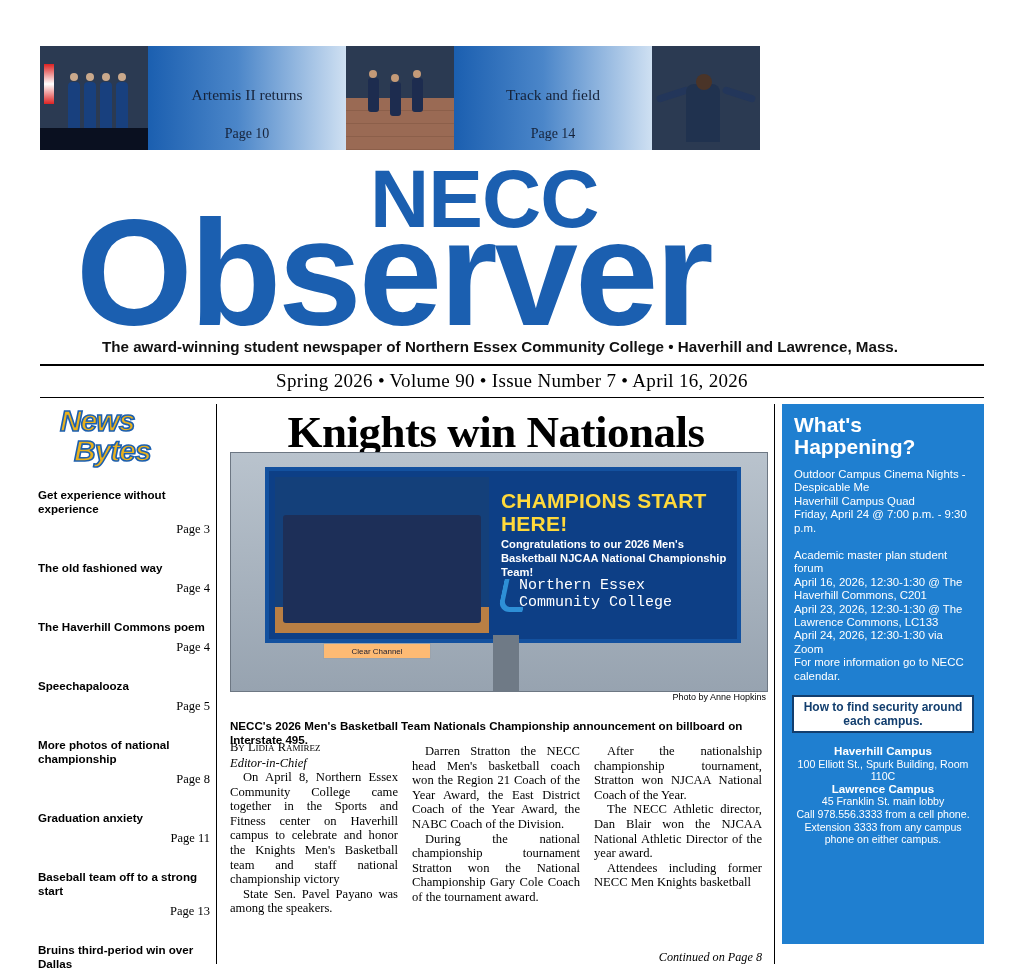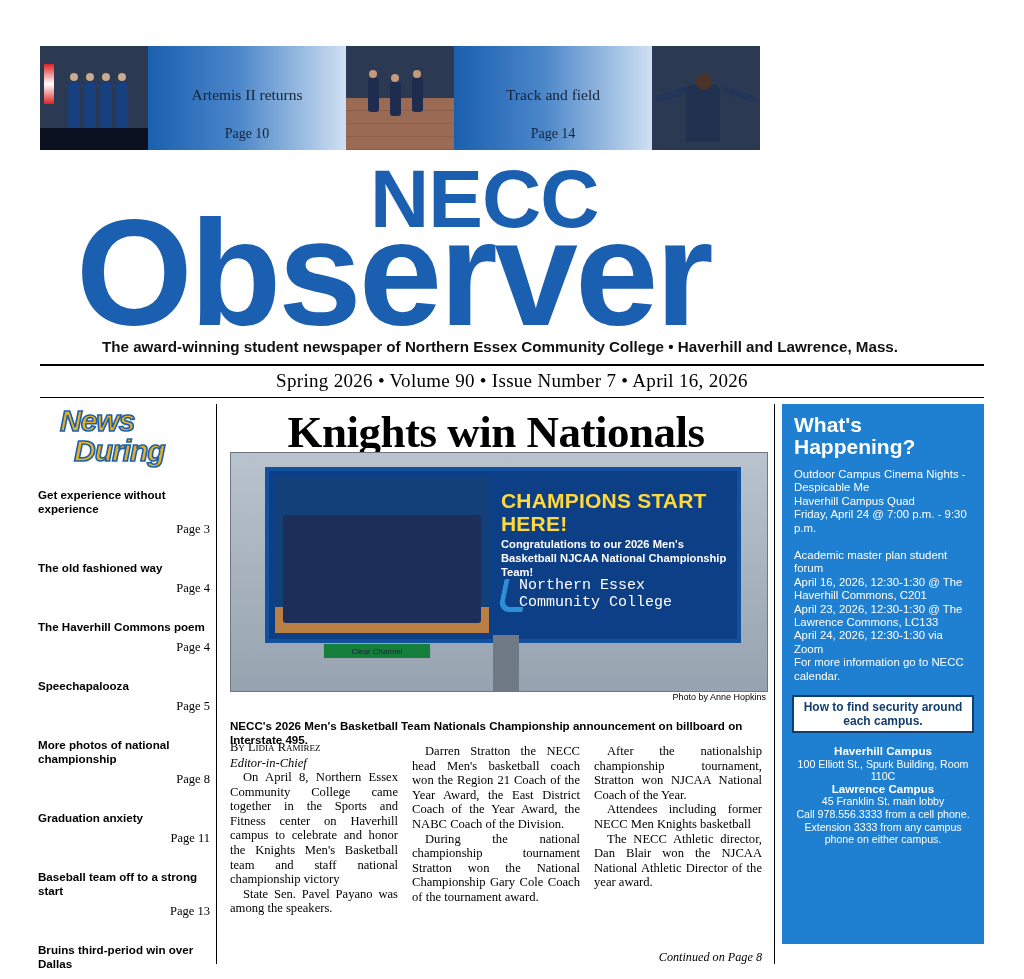--- a/index.html
+++ b/index.html
@@ -66,21 +66,21 @@
   .board{position:absolute;left:34px;top:14px;width:468px;height:168px;background:#0d3f86;border:4px solid #13519f;}
   .board .left{position:absolute;left:6px;top:6px;width:214px;bottom:6px;background:#14407a;overflow:hidden;}
   .board .left .team{position:absolute;left:8px;bottom:10px;right:8px;height:108px;background:#1d2f58;border-radius:3px;}
   .board .left .court{position:absolute;left:0;right:0;bottom:0;height:26px;background:#b97f44;}
   .champ{position:absolute;left:232px;top:18px;right:10px;font-family:"Liberation Sans",sans-serif;font-weight:bold;
     font-size:21px;line-height:23px;color:#ffd93b;letter-spacing:.2px;}
   .congrats{position:absolute;left:232px;top:66px;right:10px;font-family:"Liberation Sans",sans-serif;font-weight:bold;
     font-size:11.2px;line-height:14px;color:#fff;}
   .nelogo{position:absolute;left:250px;top:106px;font-family:Liberation Mono, monospace;font-size:15px;line-height:17px;color:#fff;}
   .swoosh{position:absolute;left:232px;top:108px;width:20px;height:28px;border-left:5px solid #2e8fd6;border-bottom:5px solid #2e8fd6;transform:skewX(-12deg);border-radius:0 0 0 12px;}
-  .clearch{position:absolute;left:92px;bottom:32px;width:106px;height:14px;background:#15803d;border:1px solid #9aa3ad;
+  .clearch{position:absolute;left:92px;bottom:32px;width:106px;height:14px;background:#fdba74;border:1px solid #9aa3ad;
     font-family:"Liberation Sans",sans-serif;font-size:8px;color:#223;display:flex;align-items:center;justify-content:center;}
   .pole{position:absolute;left:262px;top:182px;width:26px;bottom:0;background:#6f7a86;}
   .credit{position:absolute;left:230px;top:692px;width:536px;text-align:right;font-family:"Liberation Sans",sans-serif;font-size:9px;}
   .cutline{position:absolute;left:230px;top:719px;width:536px;font-family:"Liberation Sans",sans-serif;font-weight:bold;
     font-size:11.6px;line-height:14px;}
   .byline{position:absolute;left:230px;top:740px;font-family:"Liberation Serif",serif;font-size:12.5px;}
   .byline .sc{font-variant:small-caps;}
   .role{position:absolute;left:230px;top:756px;font-style:italic;font-size:12.5px;}
 
   .story{position:absolute;top:770px;font-size:12.6px;line-height:14.6px;text-align:justify;}
@@ -155,21 +155,21 @@
   <div class="rule r1"></div>
   <div class="issueline">Spring 2026   •   Volume 90   •   Issue Number 7   •   April 16, 2026</div>
   <div class="rule r2"></div>
 
   <div class="colrule" style="left:216px;top:404px;height:560px;"></div>
   <div class="colrule" style="left:774px;top:404px;height:560px;"></div>
 
   <div class="newsbytes">
     <div class="nb-logo">
       <div class="nb-word">News</div>
-      <div class="nb-word b">During</div>
+      <div class="nb-word b">Bytes</div>
     </div>
     <div class="nb-list">
 
       <div>
         <div class="nb-item">Get experience without experience</div>
         <div class="nb-page">Page 3</div>
       </div>
       <div>
         <div class="nb-item">The old fashioned way</div>
         <div class="nb-page">Page 4</div>
@@ -235,22 +235,22 @@
   <div class="story c1">
     <p>On April 8, Northern Essex Community College came together in the Sports and Fitness center on Haverhill campus to celebrate and honor the Knights Men's Basketball team and staff national championship victory</p>
     <p>State Sen. Pavel Payano was among the speakers.</p>
   </div>
   <div class="story c2">
     <p>Darren Stratton the NECC head Men's basketball coach won the Region 21 Coach of the Year Award, the East District Coach of the Year Award, the NABC Coach of the Division.</p>
     <p>During the national championship tournament Stratton won the National Championship Gary Cole Coach of the tournament award.</p>
   </div>
   <div class="story c3">
     <p>After the nationalship championship tournament, Stratton won NJCAA National Coach of the Year.</p>
+    <p>The NECC Athletic director, Dan Blair won the NJCAA National Athletic Director of the year award.</p>
     <p>Attendees including former NECC Men Knights basketball</p>
-    <p>The NECC Athletic director, Dan Blair won the NJCAA National Athletic Director of the year award.</p>
   </div>
   <div class="cont">Continued on Page 8</div>
 
   <div class="whats">
     <h2>
       <span>What's</span><br>
       <span>Happening?</span>
     </h2>
     <div class="blk" style="margin-top:8px;white-space:pre-line">Outdoor Campus Cinema Nights - Despicable Me
 Haverhill Campus Quad

